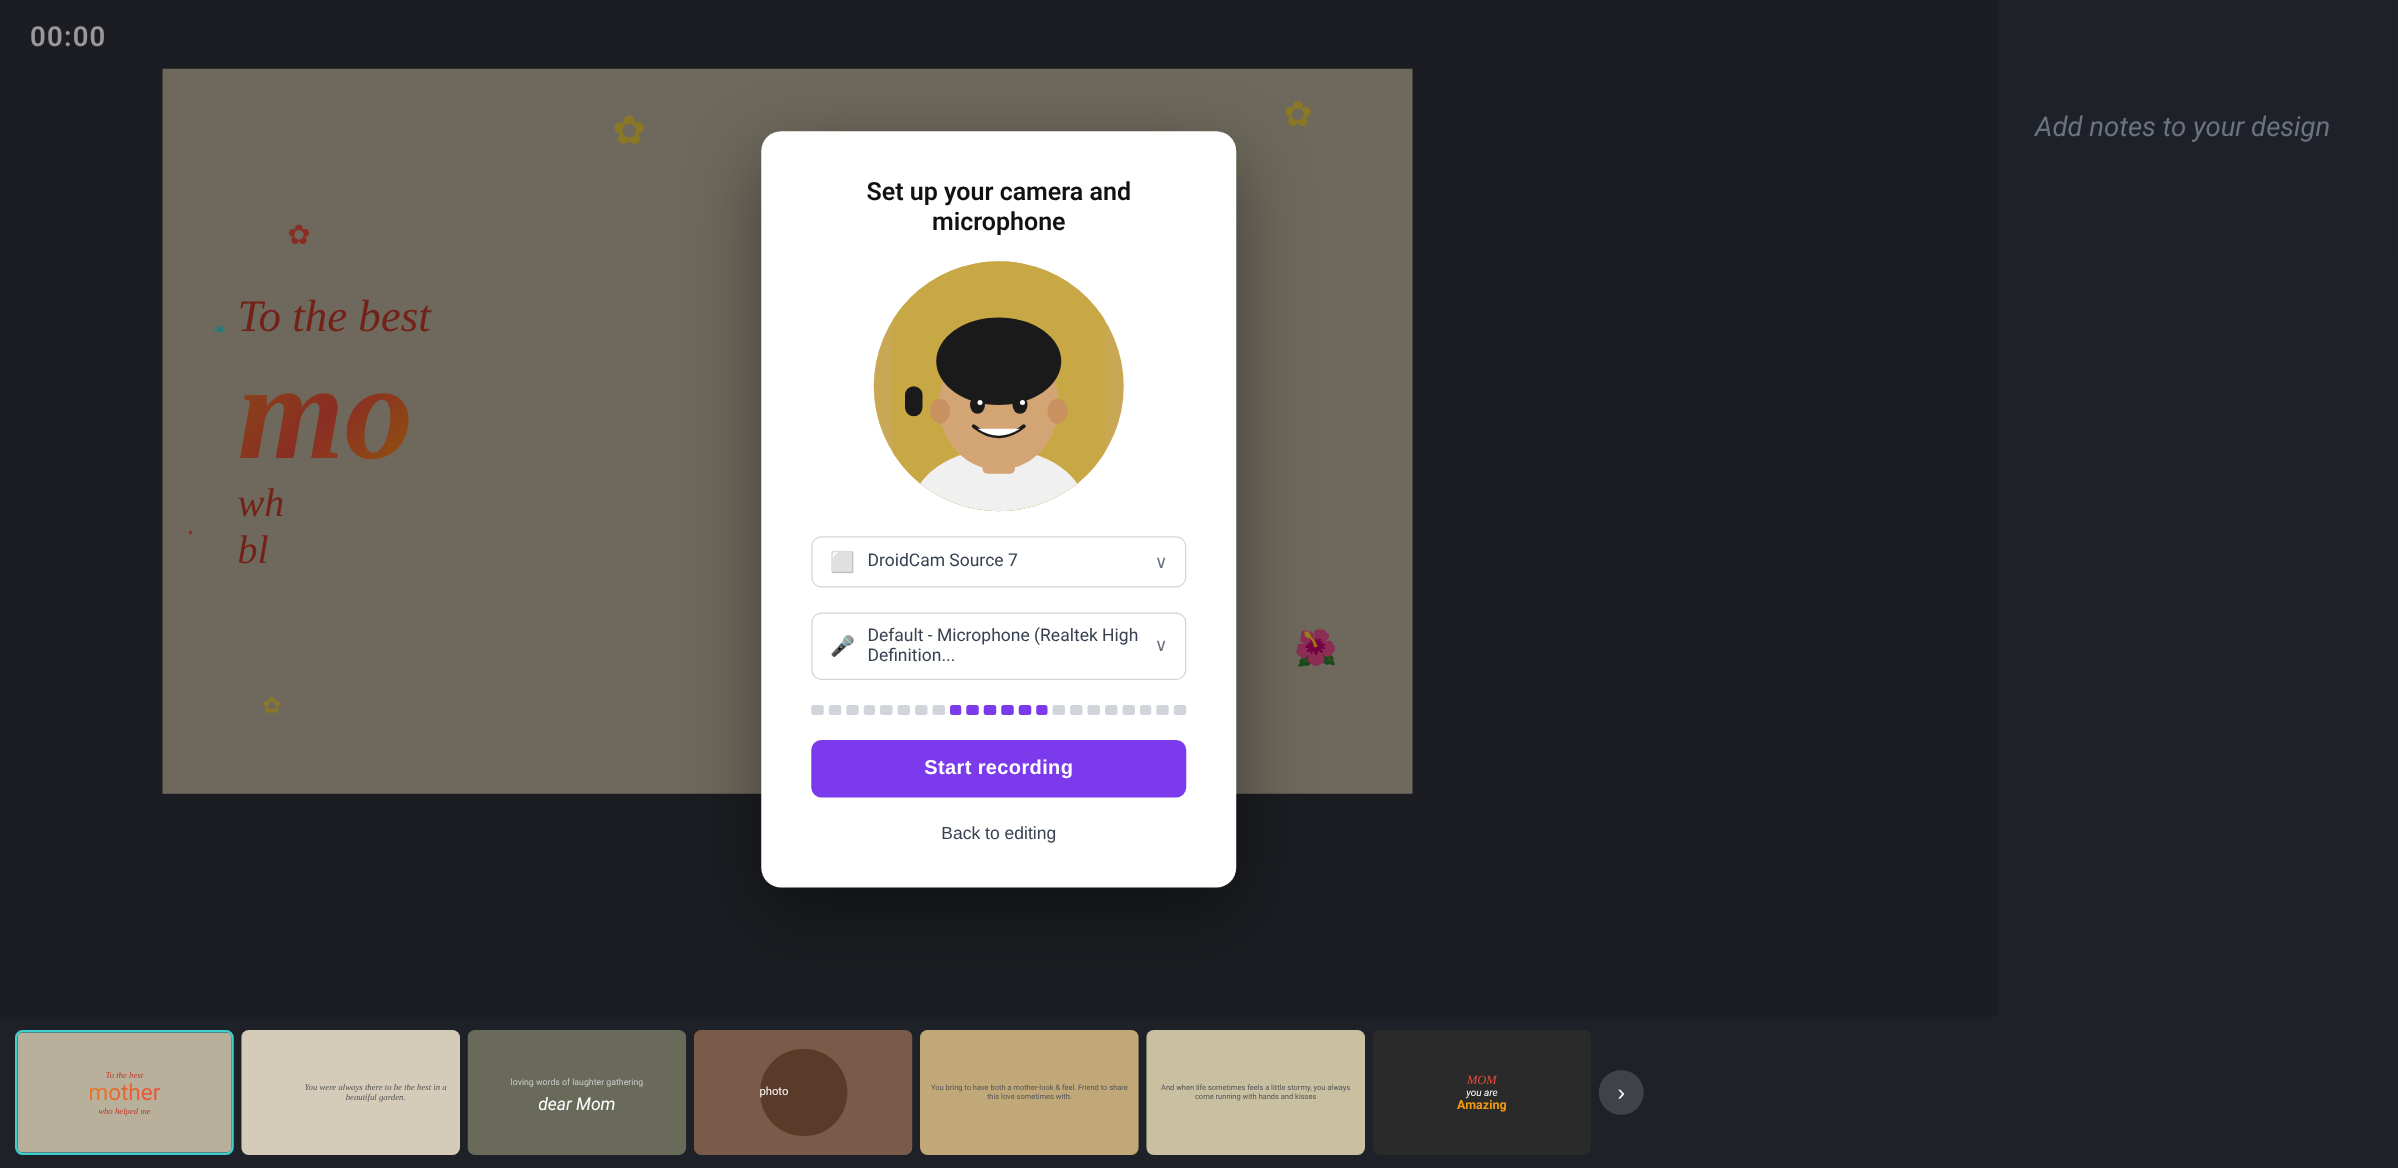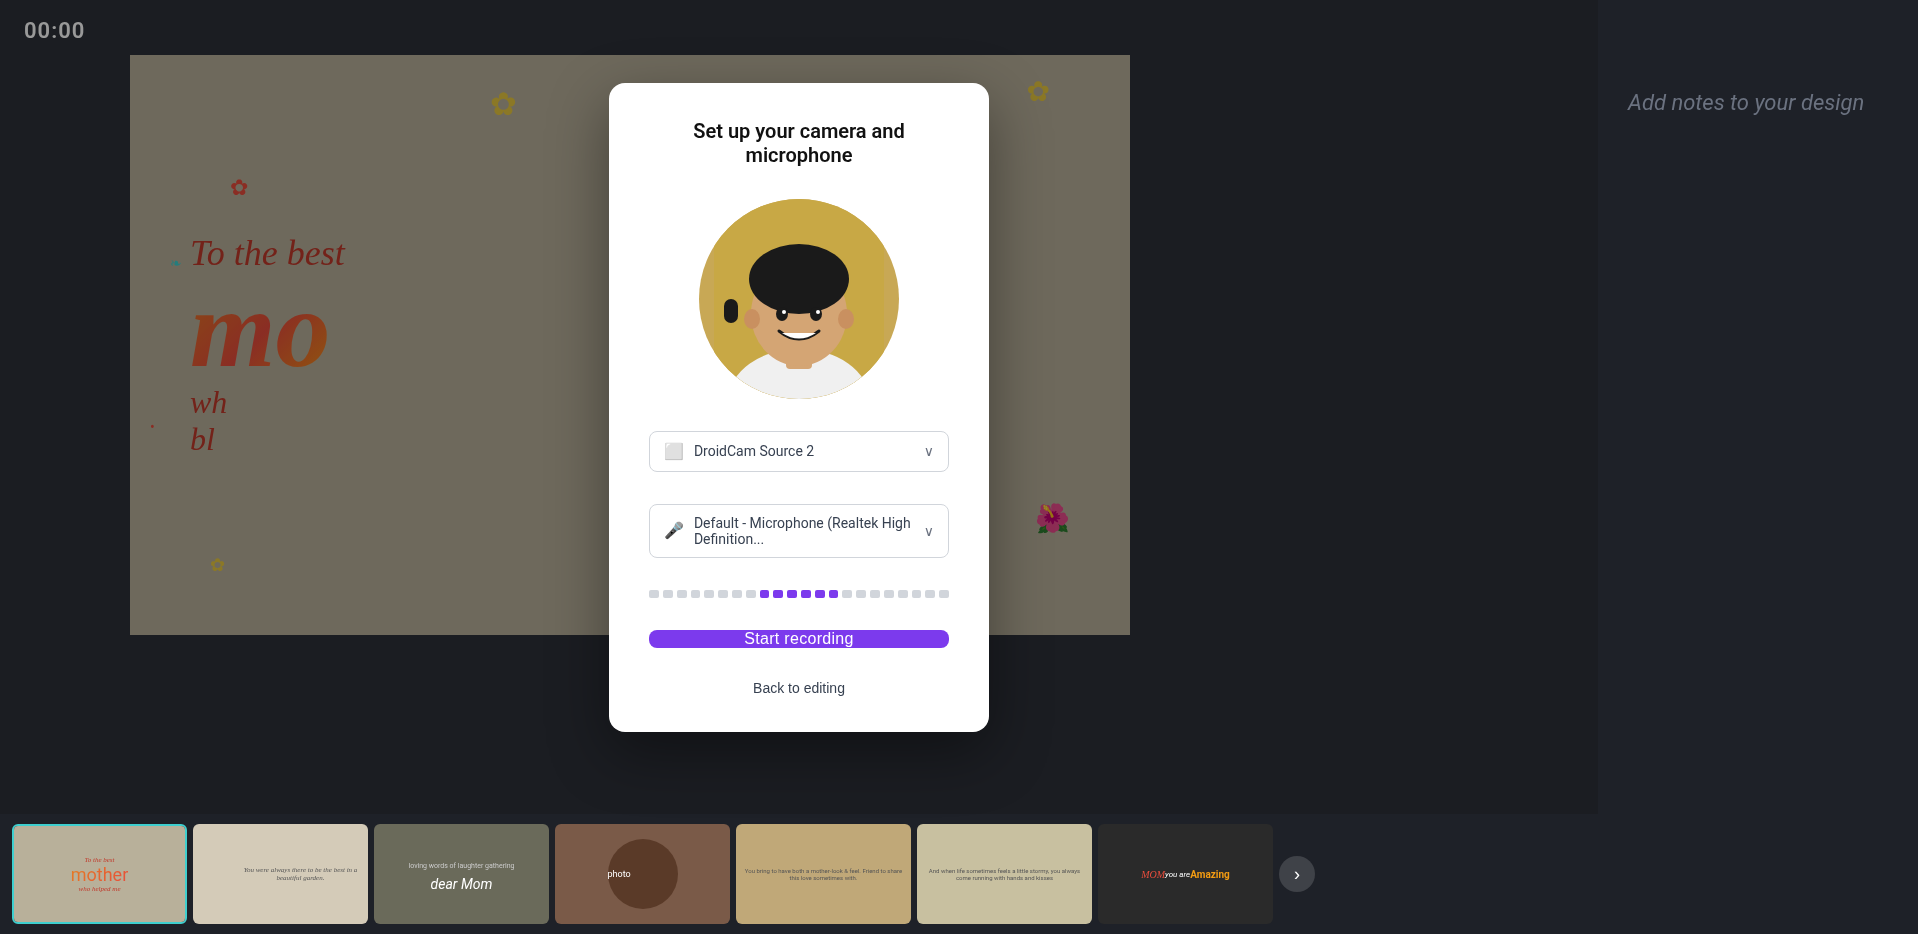--- a/index.html
+++ b/index.html
@@ -188,21 +188,21 @@
 
     .modal {
       background: white;
       border-radius: 16px;
       padding: 36px 40px;
       width: 380px;
       box-shadow: 0 20px 60px rgba(0,0,0,0.4);
       display: flex;
       flex-direction: column;
       align-items: center;
-      gap: 32px;
+      gap: 20px;
     }
 
     .modal-title {
       font-size: 20px;
       font-weight: 600;
       color: #111;
       text-align: center;
     }
 
     .camera-preview {
@@ -271,22 +271,23 @@
 
     .audio-segment.inactive { background: #d1d5db; }
     .audio-segment.active { background: #7c3aed; }
 
     .start-recording-btn {
       width: 100%;
       background: #7c3aed;
       color: white;
       border: none;
       border-radius: 8px;
+      padding: 14px;
       font-size: 16px;
-      font-weight: 400;
+      font-weight: 700;
       cursor: pointer;
       letter-spacing: 0.3px;
     }
 
     .back-to-editing {
       font-size: 14px;
       color: #374151;
       cursor: pointer;
       background: none;
       border: none;
@@ -360,21 +361,21 @@
     <div class="thumb-bg" style="background:#c0a878;flex-direction:column;">
       <span style="font-size:6px;color:#555;text-align:center;padding:4px;">You bring to have both a mother-look &amp; feel. Friend to share this love sometimes with.</span>
     </div>
   </div>
   <div class="thumb thumb-bg-6">
     <div class="thumb-bg" style="background:#c8c0a0;flex-direction:column;">
       <span style="font-size:6px;color:#555;text-align:center;padding:4px;">And when life sometimes feels a little stormy, you always come running with hands and kisses</span>
     </div>
   </div>
   <div class="thumb thumb-bg-7">
-    <div class="thumb-bg" style="background:#2a2a2a;flex-direction:row;">
+    <div class="thumb-bg" style="background:#2a2a2a;flex-direction:column;">
       <span style="font-size:10px;color:#e74c3c;font-style:italic;font-family:Georgia,serif;">MOM</span>
       <span style="font-size:8px;color:white;font-style:italic;">you are</span>
       <span style="font-size:10px;color:#f39c12;font-weight:bold;">Amazing</span>
     </div>
   </div>
   <button class="thumb-next-btn">›</button>
 </div>
 
 <div class="modal-overlay">
   <div class="modal">
@@ -406,21 +407,21 @@
         <path d="M 65 132 Q 85 148 105 132" stroke="#1a1a1a" stroke-width="3" fill="none" stroke-linecap="round"></path>
 
         <path d="M 68 134 Q 85 145 102 134" fill="white"></path>
 
         <rect x="10" y="100" width="14" height="24" rx="7" fill="#1a1a1a"></rect>
       </svg>
     </div>
 
     <div class="camera-dropdown">
       <span class="dropdown-icon">⬜</span>
-      <span class="dropdown-text">DroidCam Source 2</span>
+      <span class="dropdown-text">DroidCam Source 7</span>
       <span class="dropdown-chevron">∨</span>
     </div>
 
     <div class="mic-dropdown">
       <span class="dropdown-icon">🎤</span>
       <span class="dropdown-text">Default - Microphone (Realtek High Definition...</span>
       <span class="dropdown-chevron">∨</span>
     </div>
 
     <div class="audio-level-bar">

